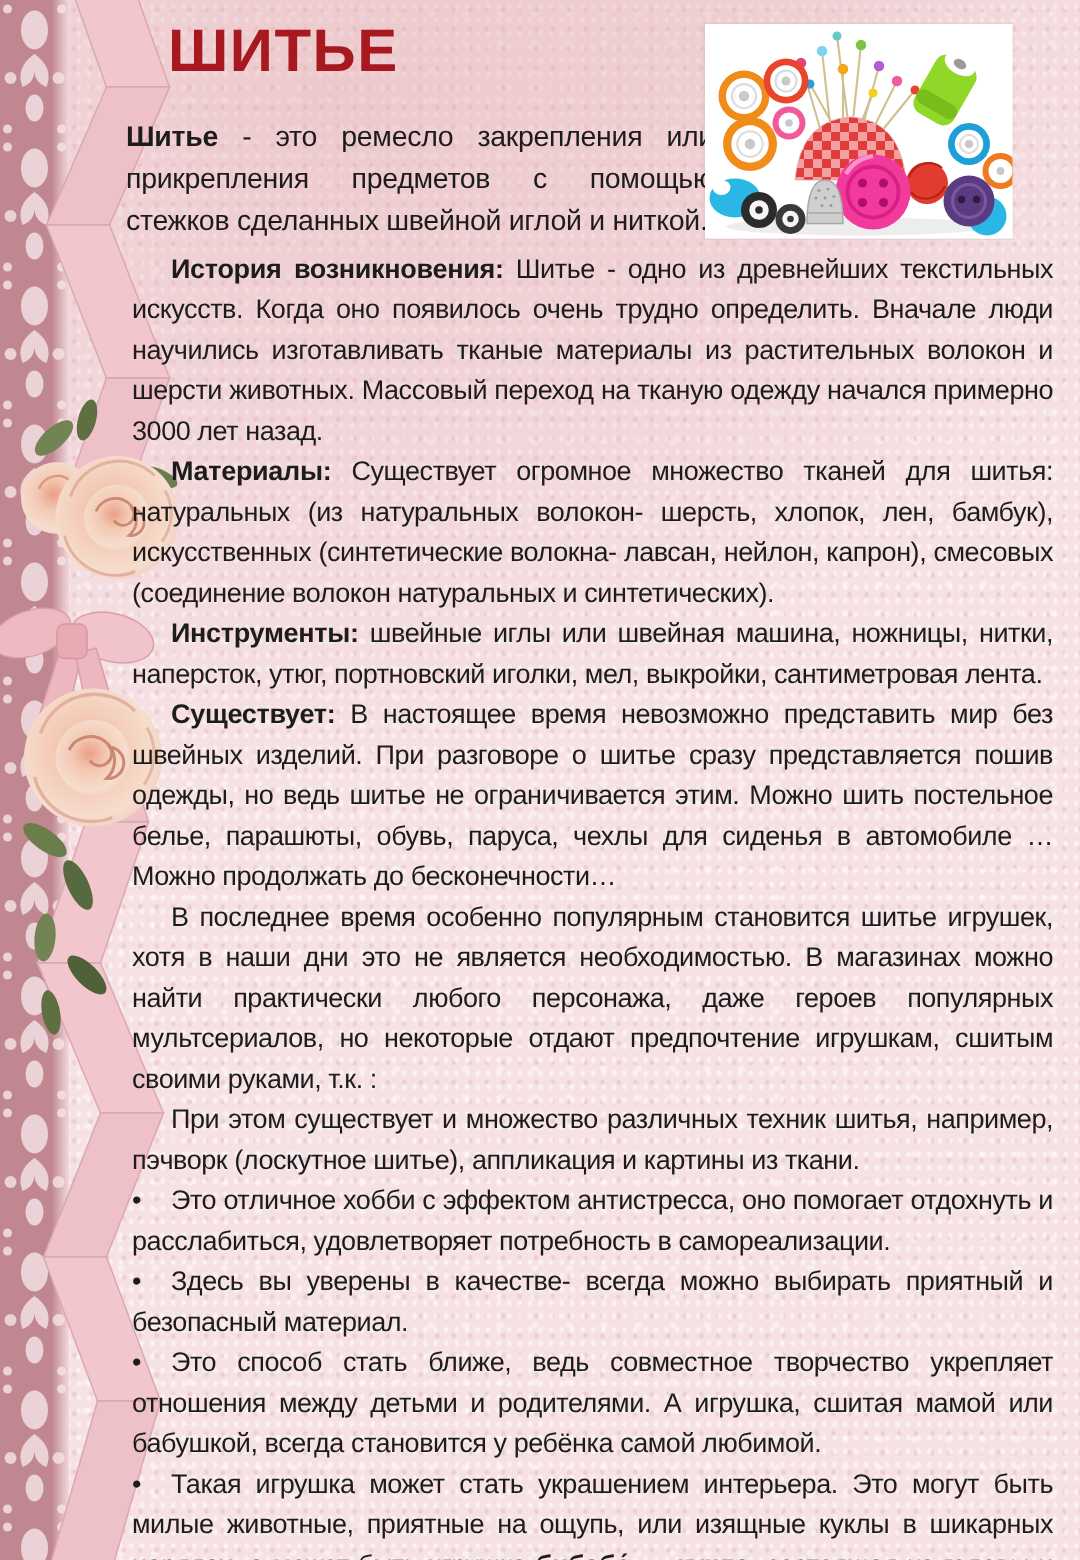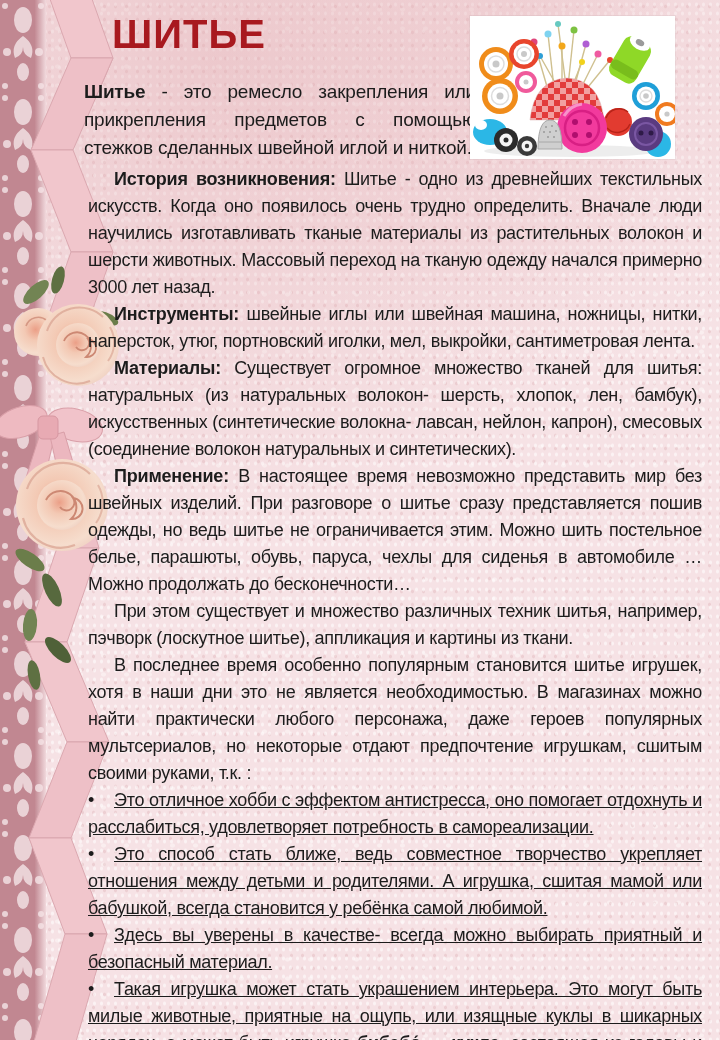--- a/index.html
+++ b/index.html
@@ -31,21 +31,21 @@
   .photo{
     position:absolute;left:470px;top:16px;width:205px;height:143px;
     background:#fff;box-shadow:0 0 0 1px rgba(0,0,0,.04);
   }
   .photo svg{display:block;}
   .body{
     position:absolute;left:88px;top:166px;width:614px;
     font-size:18px;line-height:27px;text-align:justify;letter-spacing:-.3px;
   }
   .para{margin:0;text-indent:26px;}
-  .bullet{margin:0;text-indent:0;text-decoration:underline;}
+  .bullet{margin:0;text-indent:0;}
   .b-marker{display:inline-block;width:26px;text-indent:0;}
   b.lead{letter-spacing:-.2px;margin-top:34px;}
 </style>
 </head>
 <body>
 
 <div class="page">
 
   <svg class="left-decor" width="140" height="1040" viewBox="0 0 140 1040">
     <defs>
@@ -275,25 +275,25 @@
           <circle cx="36" cy="124" r="2.5" fill="#2b2b2b"></circle>
         <circle cx="57" cy="130" r="10" fill="#3a3a3a"></circle>
           <circle cx="57" cy="130" r="5.5" fill="#f5f5f5"></circle>
           <circle cx="57" cy="130" r="2.2" fill="#3a3a3a"></circle>
       </g>
     </svg>
   </div>
 
   <div class="body">
     <p class="para"><b class="lead">История возникновения:</b><span> Шитье - одно из древнейших текстильных искусств. Когда оно появилось очень трудно определить. Вначале люди научились изготавливать тканые материалы из растительных волокон и шерсти животных. Массовый переход на тканую одежду начался примерно 3000 лет назад.</span></p>
+    <p class="para"><b class="lead">Материалы:</b><span> Существует огромное множество тканей для шитья: натуральных (из натуральных волокон- шерсть, хлопок, лен, бамбук), искусственных (синтетические волокна- лавсан, нейлон, капрон), смесовых (соединение волокон натуральных и синтетических).</span></p>
     <p class="para"><b class="lead">Инструменты:</b><span> швейные иглы или швейная машина, ножницы, нитки, наперсток, утюг, портновский иголки, мел, выкройки, сантиметровая лента.</span></p>
-    <p class="para"><b class="lead">Материалы:</b><span> Существует огромное множество тканей для шитья: натуральных (из натуральных волокон- шерсть, хлопок, лен, бамбук), искусственных (синтетические волокна- лавсан, нейлон, капрон), смесовых (соединение волокон натуральных и синтетических).</span></p>
-    <p class="para"><b class="lead">Применение:</b><span> В настоящее время невозможно представить мир без швейных изделий. При разговоре о шитье сразу представляется пошив одежды, но ведь шитье не ограничивается этим. Можно шить постельное белье, парашюты, обувь, паруса, чехлы для сиденья в автомобиле …Можно продолжать до бесконечности…</span></p>
+    <p class="para"><b class="lead">Существует:</b><span> В настоящее время невозможно представить мир без швейных изделий. При разговоре о шитье сразу представляется пошив одежды, но ведь шитье не ограничивается этим. Можно шить постельное белье, парашюты, обувь, паруса, чехлы для сиденья в автомобиле …Можно продолжать до бесконечности…</span></p>
+    <p class="para"><b class="lead"></b><span>В последнее время особенно популярным становится шитье игрушек, хотя в наши дни это не является необходимостью. В магазинах можно найти практически любого персонажа, даже героев популярных мультсериалов, но некоторые отдают предпочтение игрушкам, сшитым своими руками, т.к. :</span></p>
     <p class="para"><b class="lead"></b><span>При этом существует и множество различных техник шитья, например, пэчворк (лоскутное шитье), аппликация и картины из ткани.</span></p>
-    <p class="para"><b class="lead"></b><span>В последнее время особенно популярным становится шитье игрушек, хотя в наши дни это не является необходимостью. В магазинах можно найти практически любого персонажа, даже героев популярных мультсериалов, но некоторые отдают предпочтение игрушкам, сшитым своими руками, т.к. :</span></p>
 
     <div class="bullet"><span class="b-marker">•</span><span>Это отличное хобби с эффектом антистресса, оно помогает отдохнуть и расслабиться, удовлетворяет потребность в самореализации.</span><b></b><span></span></div>
+    <div class="bullet"><span class="b-marker">•</span><span>Здесь вы уверены в качестве- всегда можно выбирать приятный и безопасный материал.</span><b></b><span></span></div>
     <div class="bullet"><span class="b-marker">•</span><span>Это способ стать ближе, ведь совместное творчество укрепляет отношения между детьми и родителями. А игрушка, сшитая мамой или бабушкой, всегда становится у ребёнка самой любимой.</span><b></b><span></span></div>
-    <div class="bullet"><span class="b-marker">•</span><span>Здесь вы уверены в качестве- всегда можно выбирать приятный и безопасный материал.</span><b></b><span></span></div>
     <div class="bullet"><span class="b-marker">•</span><span>Такая игрушка может стать украшением интерьера. Это могут быть милые животные, приятные на ощупь, или изящные куклы в шикарных нарядах, а может быть игрушка </span><b>бибабо́ — кукла</b><span>, состоящая из головы и платья в виде перчатки. С помощью таких кукол можно разыгрывать самые разные сказки в домашнем театре.</span></div>
   </div>
 
 </div>
 
 </body></html>

